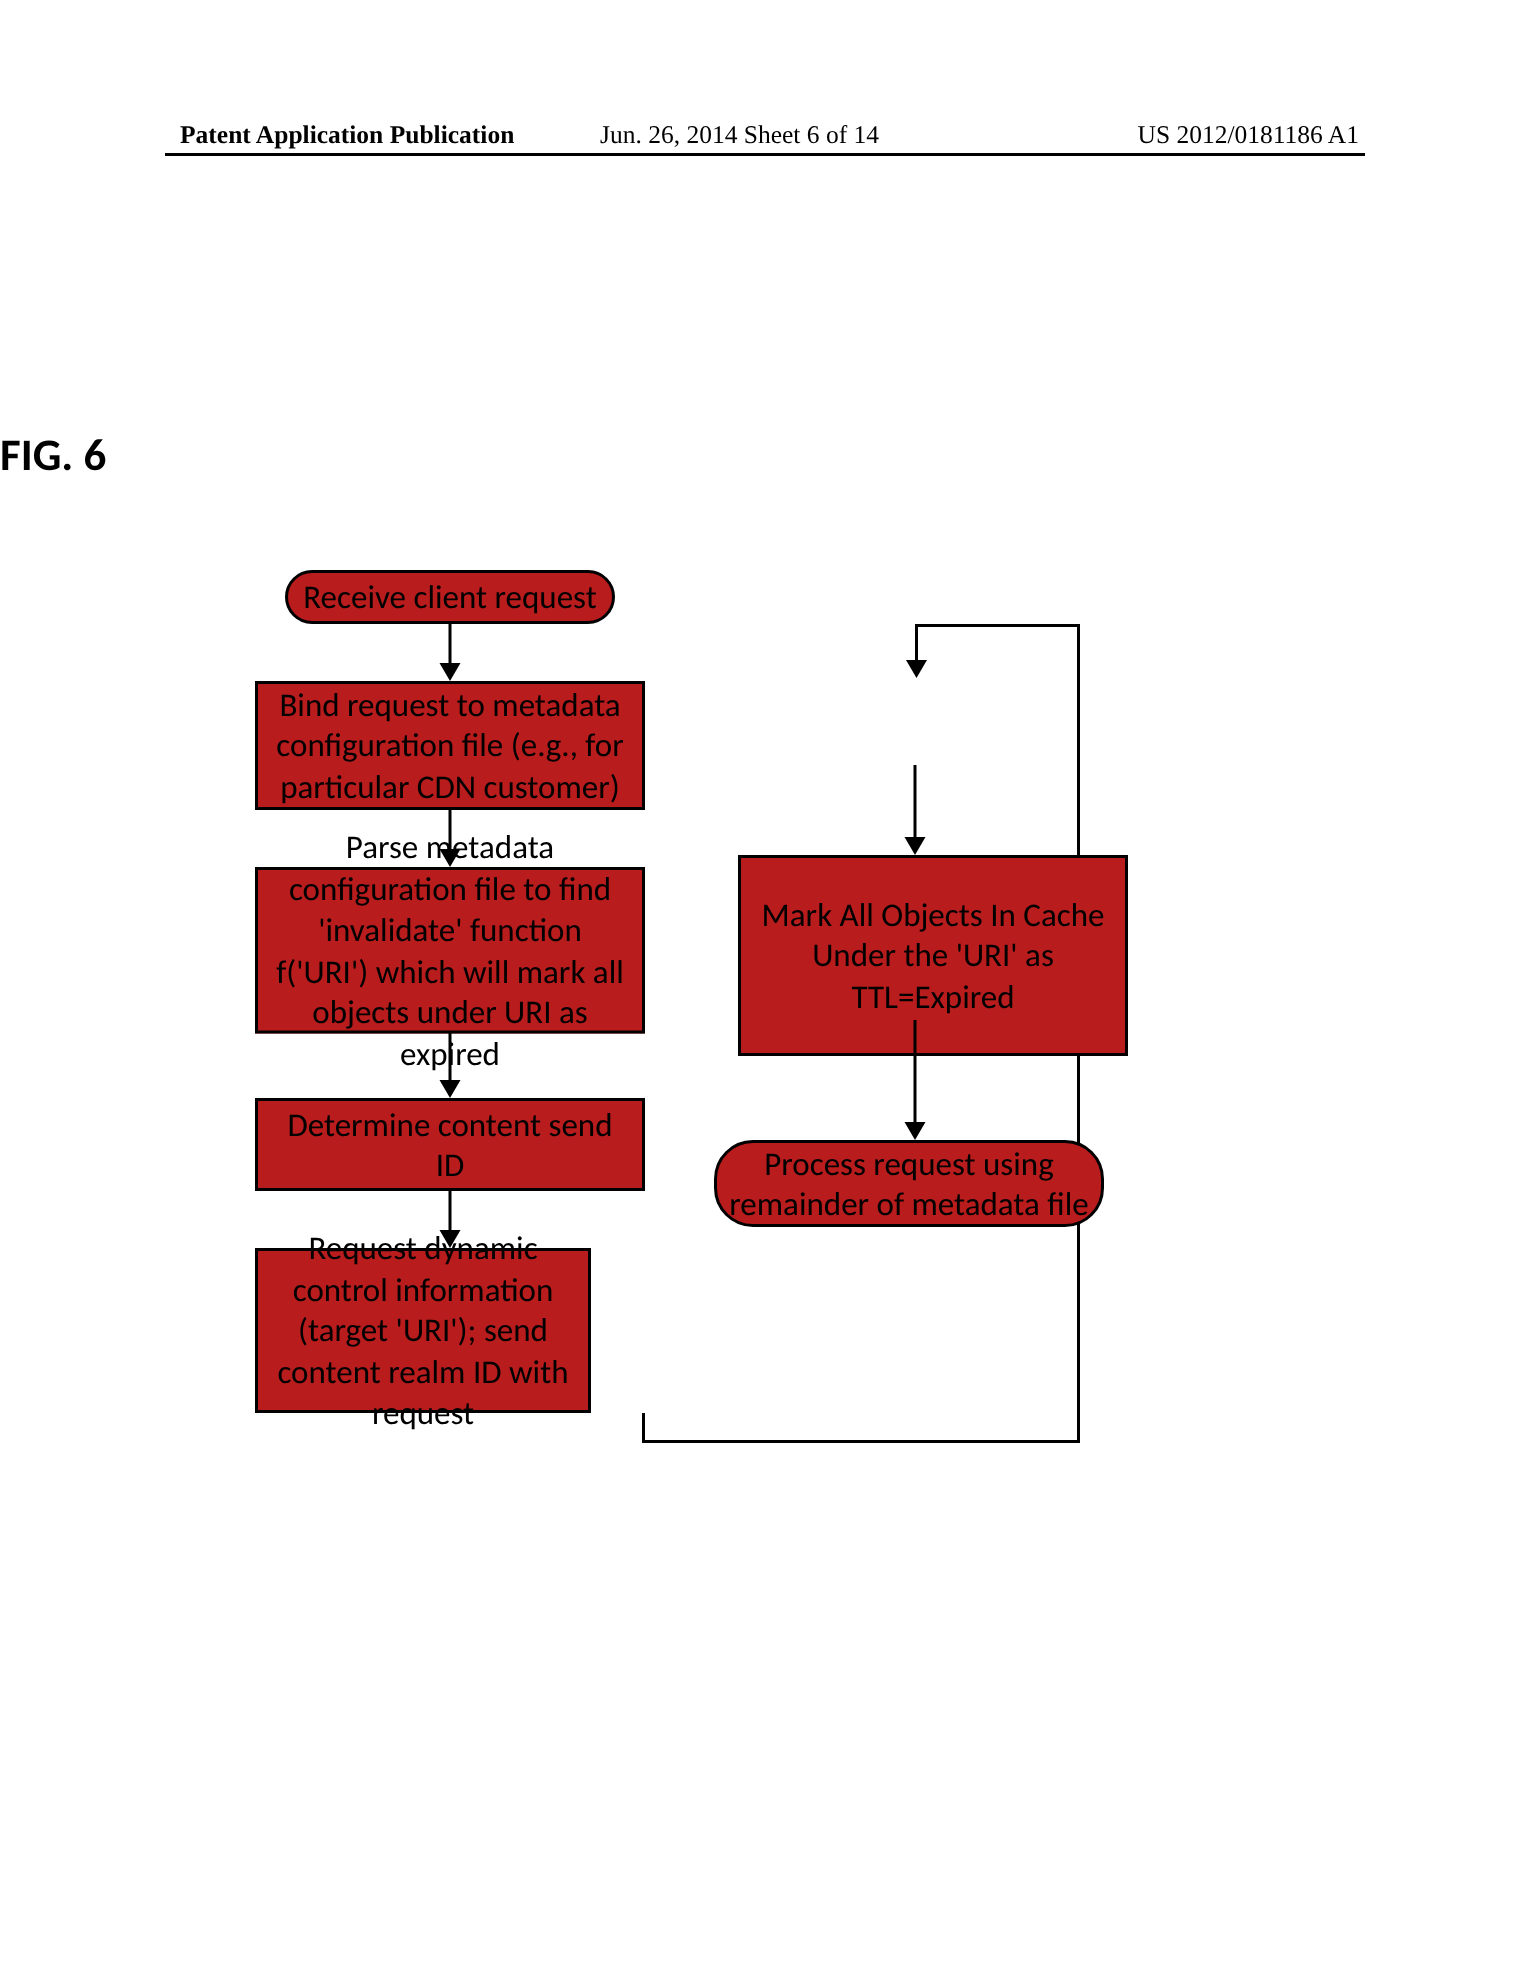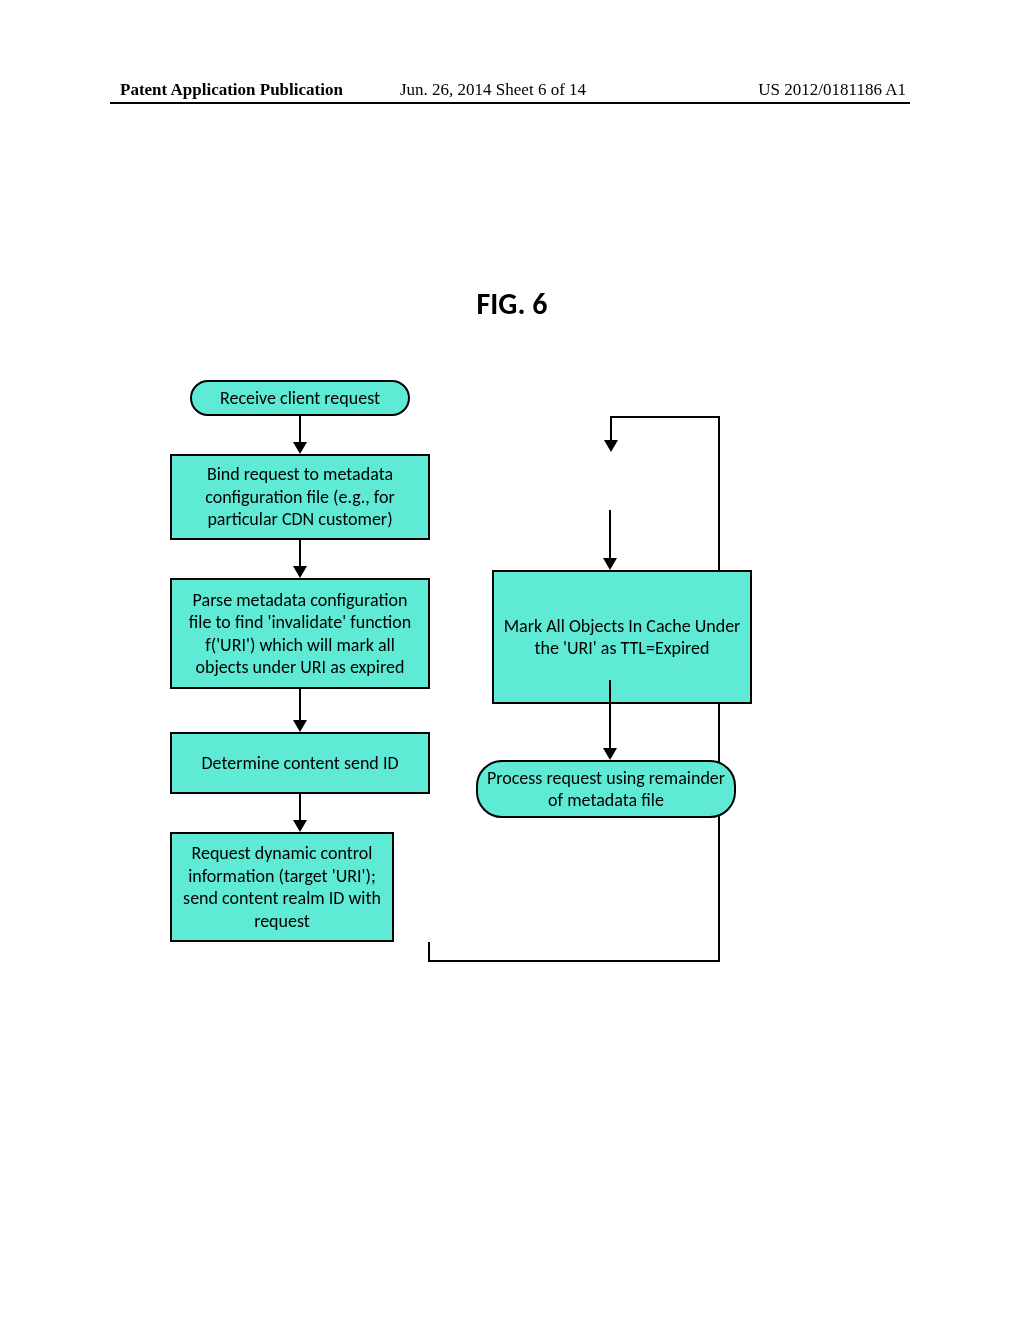--- a/index.html
+++ b/index.html
@@ -33,41 +33,41 @@
     top: 102px;
     left: 110px;
     width: 800px;
     height: 2px;
     background: #000;
   }
   .figtitle {
     position: absolute;
     top: 285px;
     left: 0; width: 100%;
-    text-align: center;
+    text-align: left;
     font-weight: bold;
     font-size: 30px;
   }
   .diagram {
     position: absolute;
     top: 370px;
     left: 0;
     width: 100%;
     height: 800px;
   }
   .box, .term {
     position: absolute;
     border: 2px solid #000;
     display: flex;
     align-items: center;
     justify-content: center;
     text-align: center;
-    font-size: 18px;
+    font-size: 22px;
     line-height: 1.25;
-    background: #5eead4;
+    background: #b91c1c;
     padding: 4px 8px;
   }
   .term {
     border-radius: 18px;
   }
   .arrow {
     position: absolute;
     width: 2px;
     background: #000;
   }

